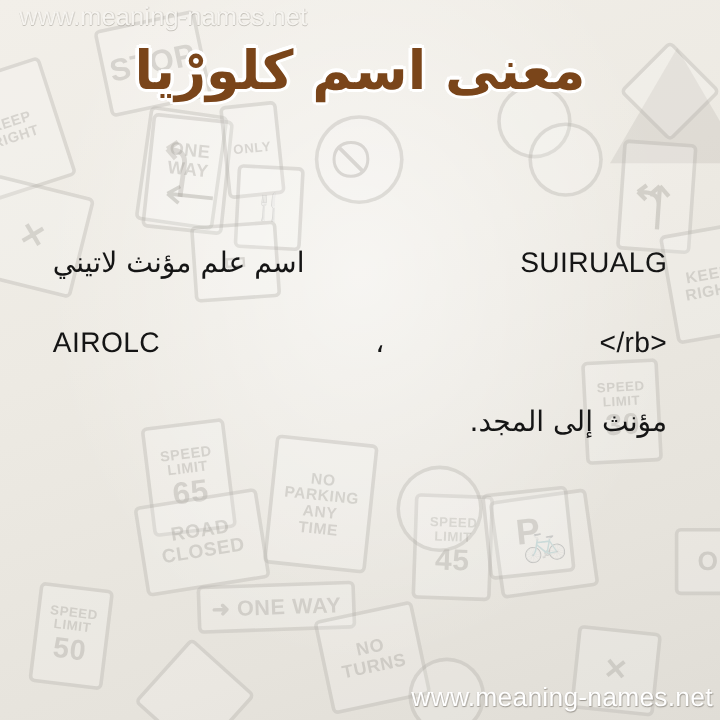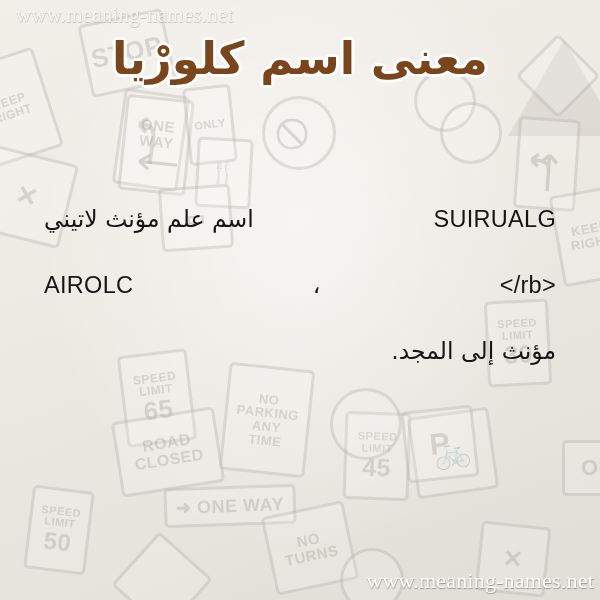--- a/index.html
+++ b/index.html
@@ -65,21 +65,21 @@
     border-bottom: 3px solid rgba(150,146,138,0.26);
     background: transparent;
   }
 
   .sign svg { display: block; }
   .sign .txt { display: block; }
 
   
   .wm {
     position: absolute;
-    font-family: Liberation Serif, serif;
+    font-family: Liberation Sans, sans-serif;
     letter-spacing: 0.2px;
     white-space: nowrap;
     user-select: none;
     direction: ltr;
   }
 
   .wm-top {
     top: 3px;
     left: 16px;
     font-size: 21px;

